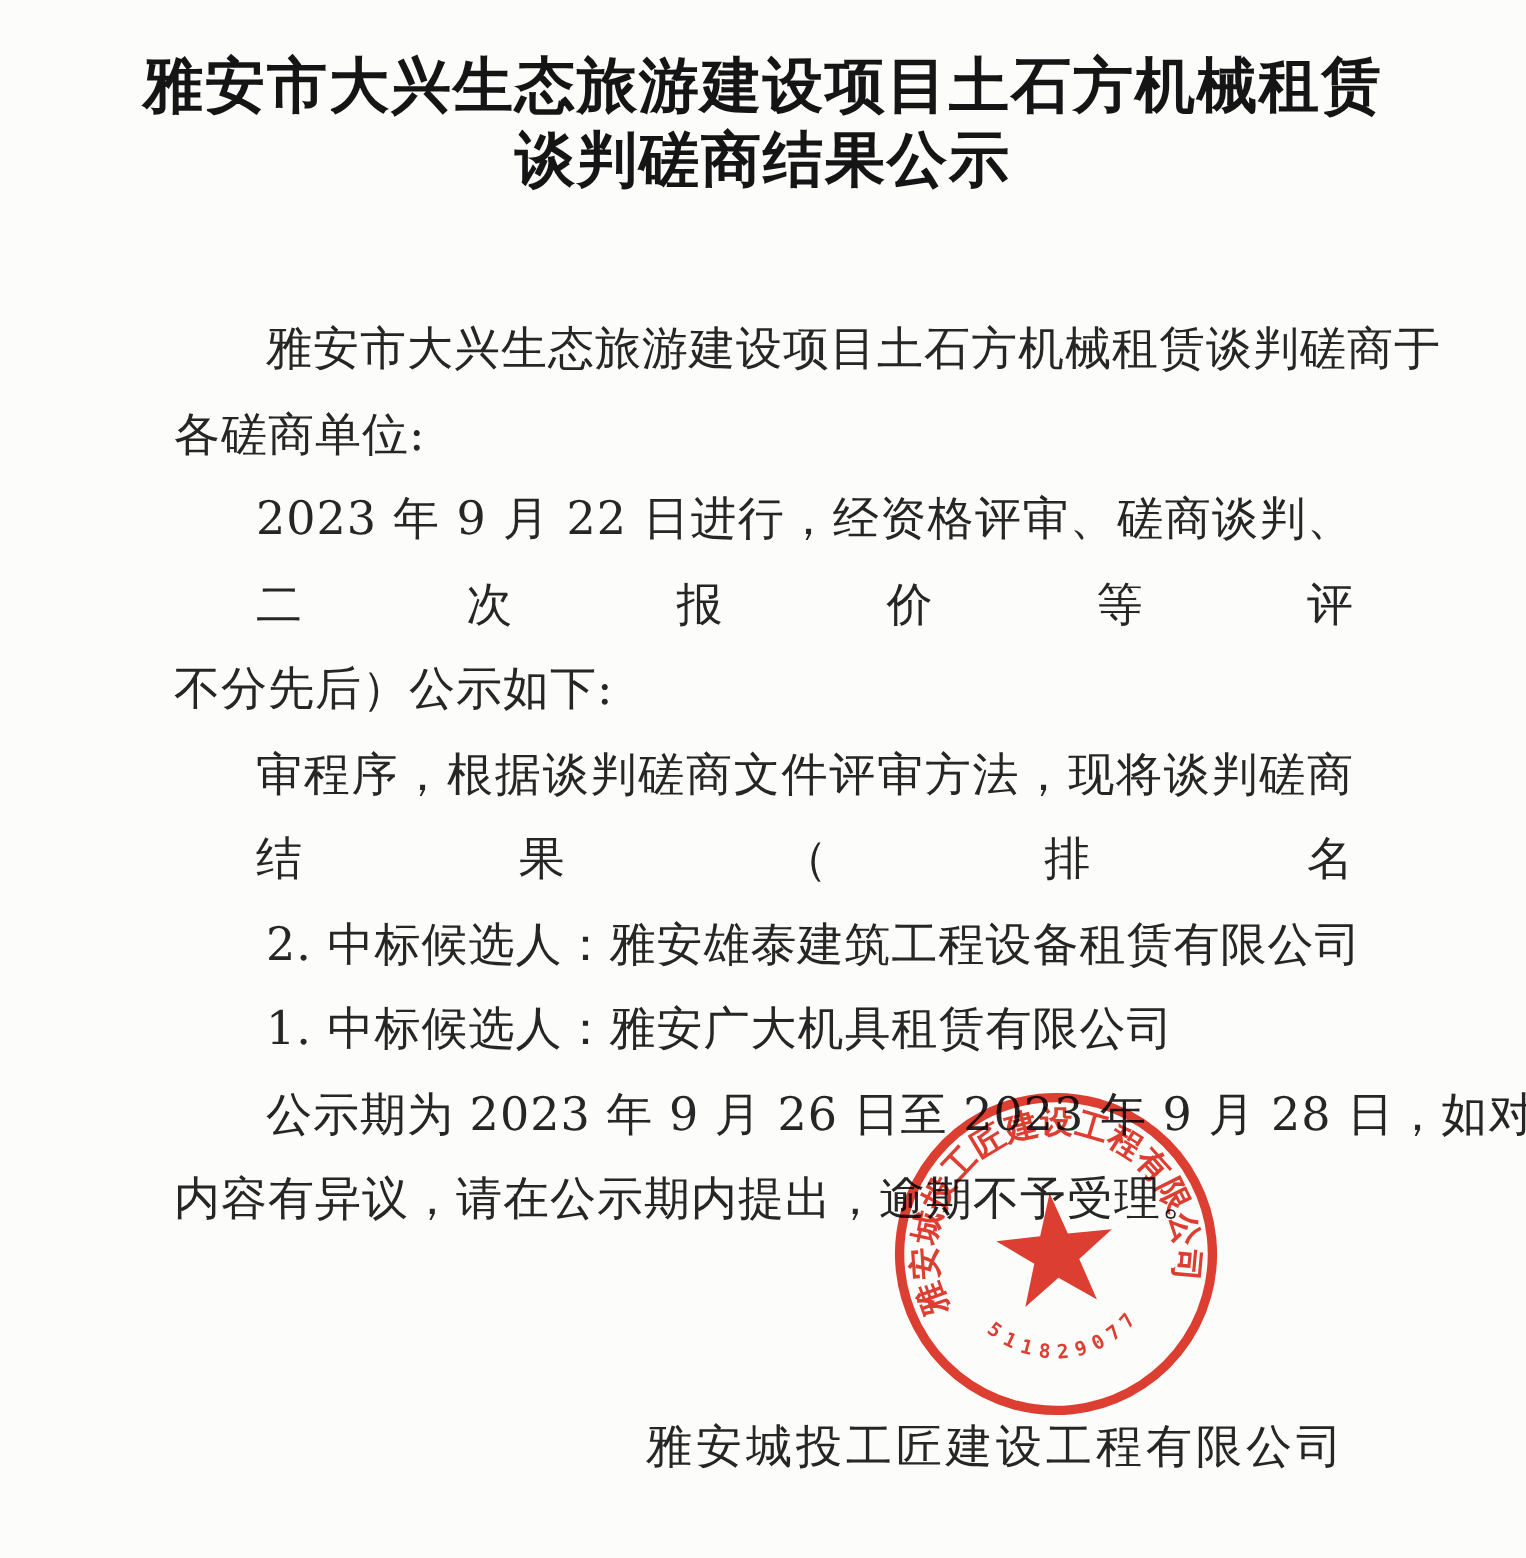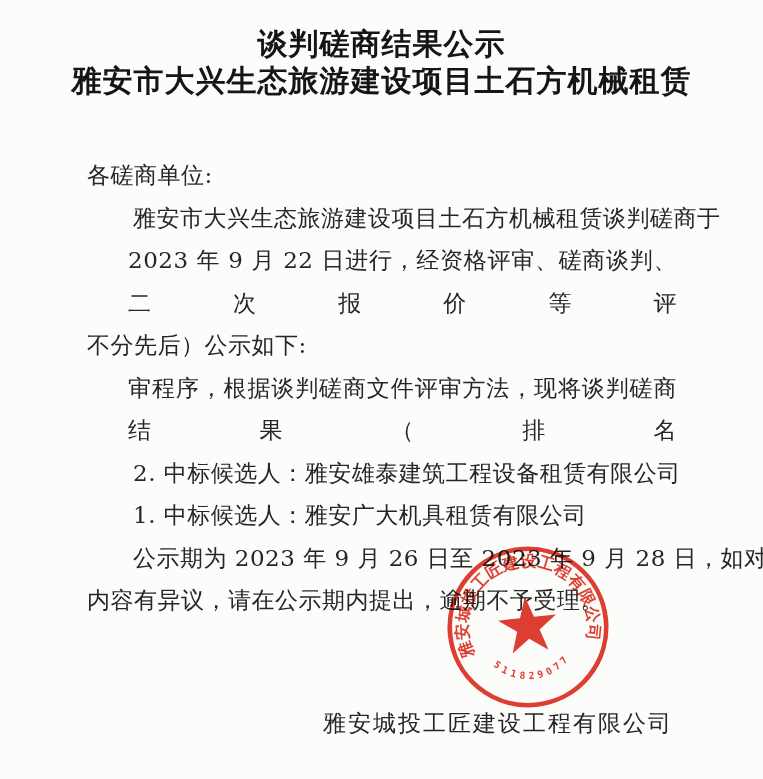--- a/index.html
+++ b/index.html
@@ -65,28 +65,28 @@
     letter-spacing: 4.5px;
   }
   .stamp .arc-company { letter-spacing: 0.5px; }
 </style>
 </head>
 <body>
 
 <div class="page">
 
   <h1 class="title">
+    <span class="title-line">雅安市大兴生态旅游建设项目土石方机械租赁</span>
     <span class="title-line">谈判磋商结果公示</span>
-    <span class="title-line">雅安市大兴生态旅游建设项目土石方机械租赁</span>
   </h1>
 
   <div class="content">
+    <div class="line indent">雅安市大兴生态旅游建设项目土石方机械租赁谈判磋商于</div>
+
     <div class="line">各磋商单位:</div>
-
-    <div class="line indent">雅安市大兴生态旅游建设项目土石方机械租赁谈判磋商于</div>
     <div class="line stretch">2023 年 9 月 22 日进行，经资格评审、磋商谈判、二次报价等评</div>
     <div class="line">不分先后）公示如下:</div>
     <div class="line stretch">审程序，根据谈判磋商文件评审方法，现将谈判磋商结果（排名</div>
 
     <div class="line indent">2. 中标候选人：雅安雄泰建筑工程设备租赁有限公司</div>
     <div class="line indent">1. 中标候选人：雅安广大机具租赁有限公司</div>
 
     <div class="line indent">公示期为 2023 年 9 月 26 日至 2023 年 9 月 28 日，如对公示</div>
     <div class="line">内容有异议，请在公示期内提出，逾期不予受理。</div>
   </div>

